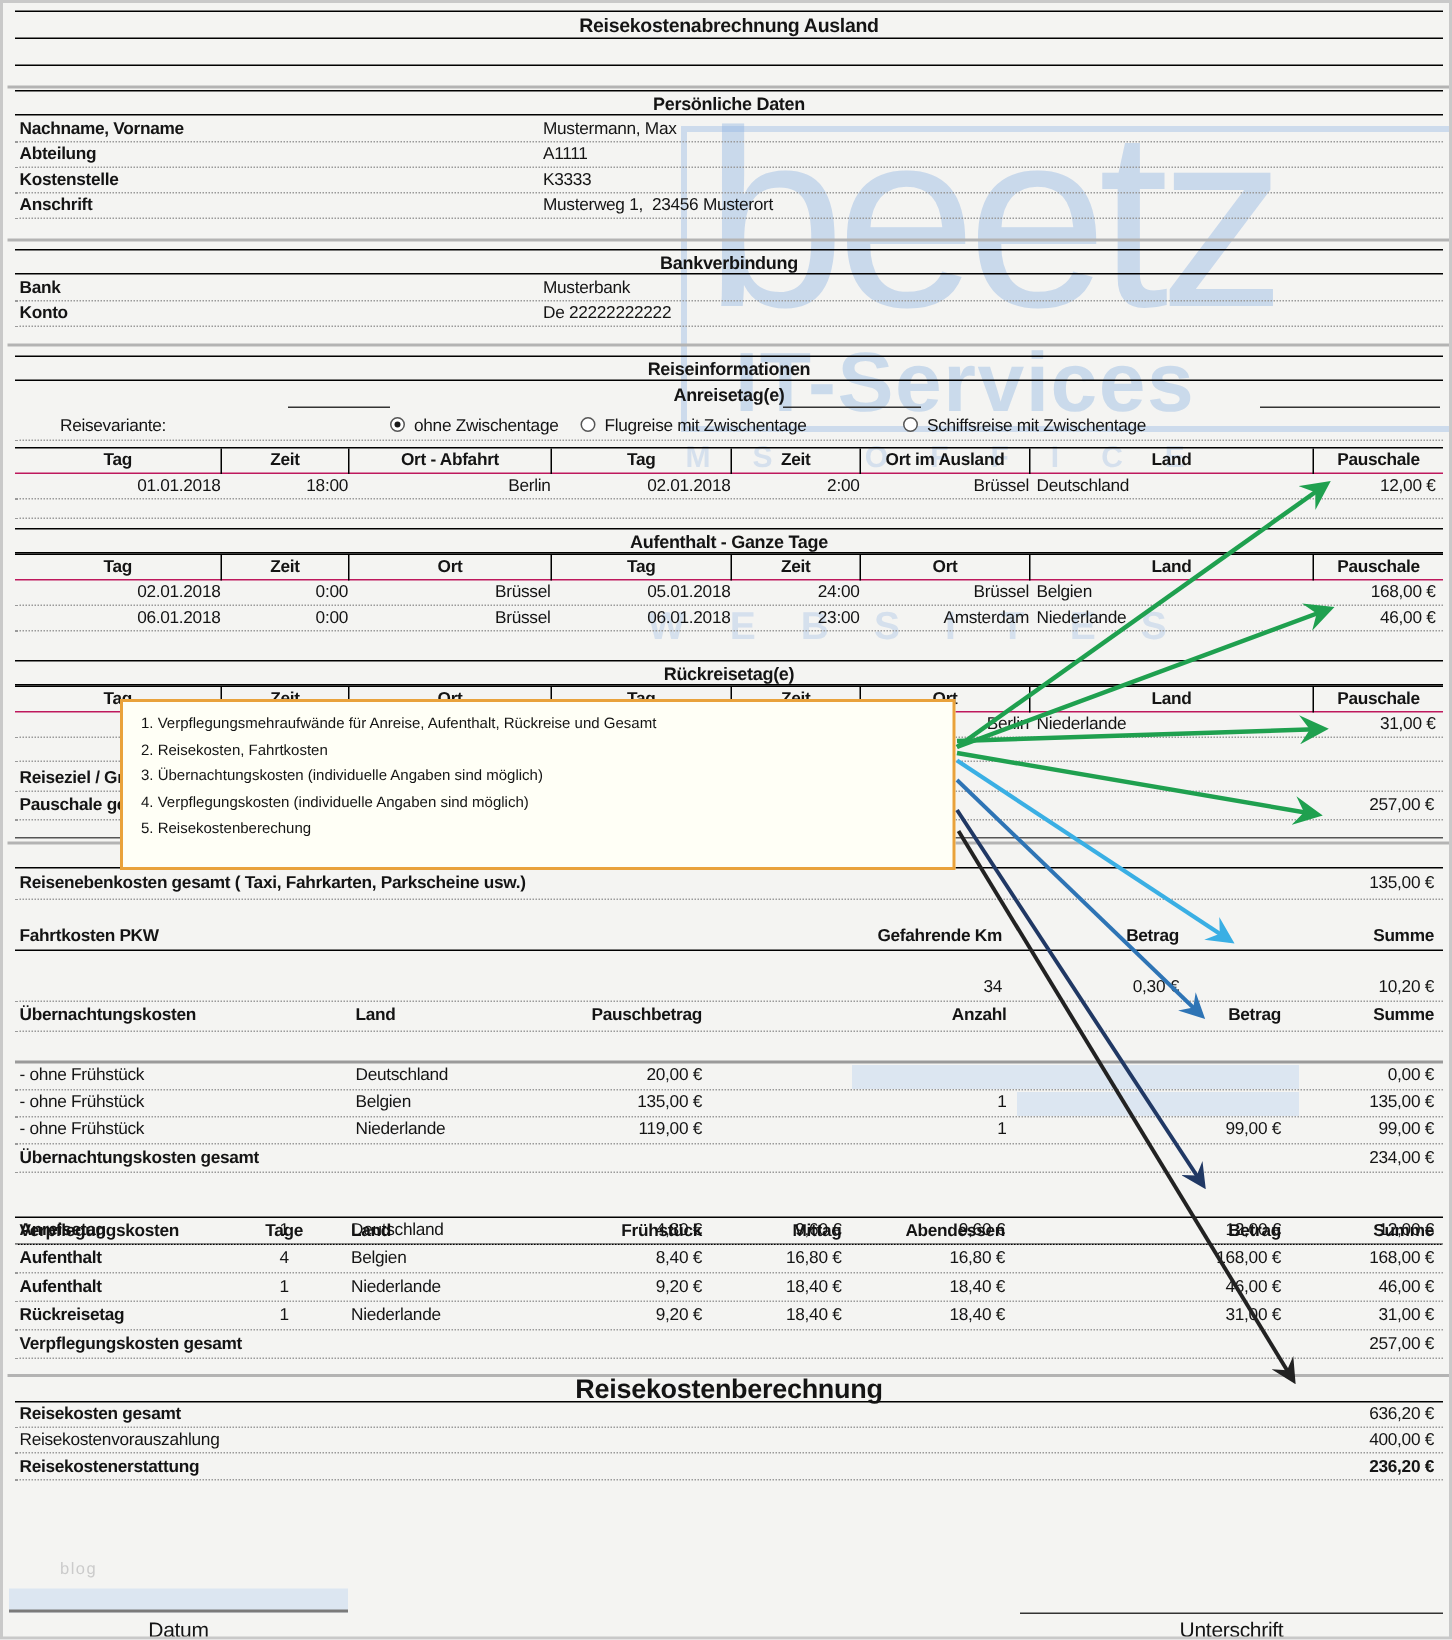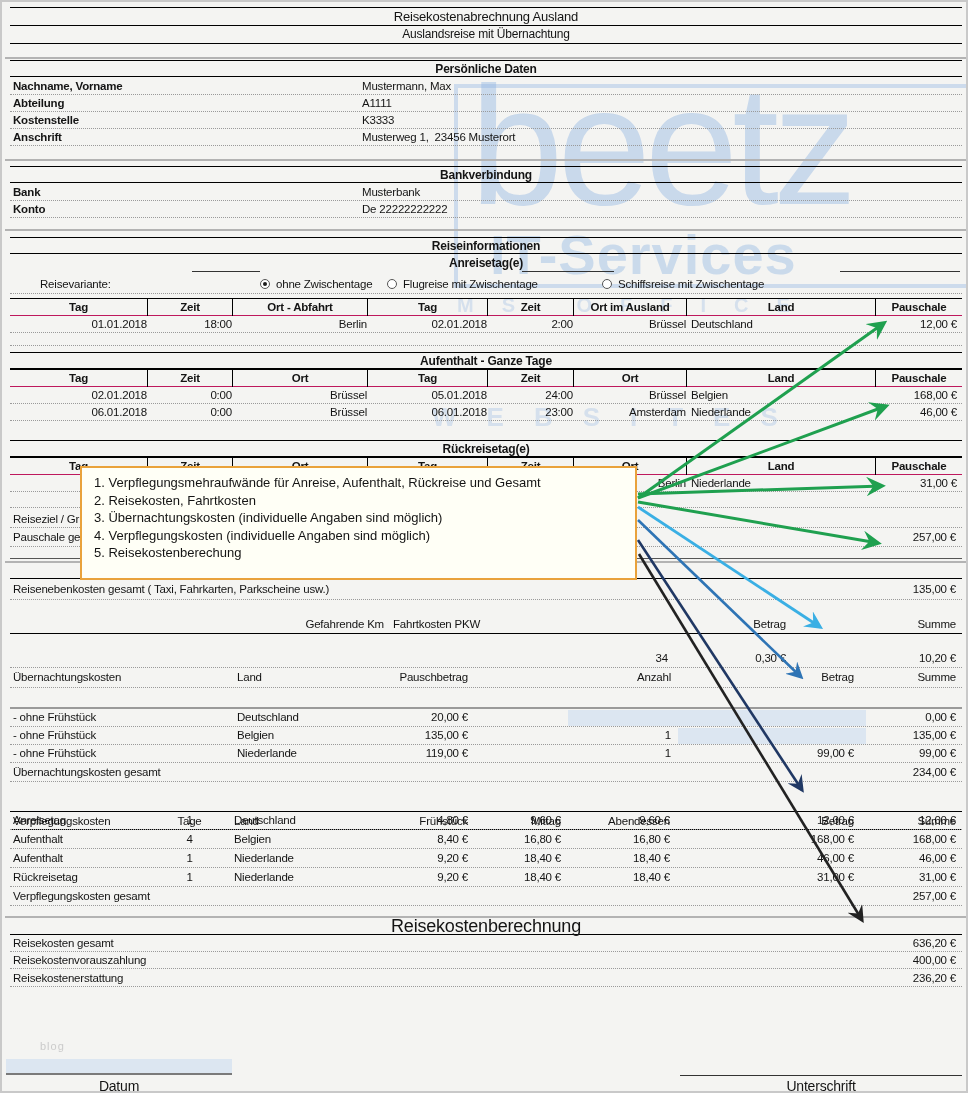--- a/index.html
+++ b/index.html
@@ -4,21 +4,21 @@
 <style>
   *{margin:0;padding:0;box-sizing:border-box}
   html,body{background:#e9e9e9}
   #sheet{position:relative;width:968px;height:1093px;background:#f4f4f2;overflow:hidden;
          border:2px solid #c9c9c9;color:#141414;
          font-family:"Liberation Sans",sans-serif;font-size:11.5px;letter-spacing:-0.2px}
   .abs{position:absolute}
   .hl{position:absolute;left:8px;width:952px;border-top:1px solid #000}
   .gl{position:absolute;left:3px;width:962px;border-top:2px solid #b3b3b3}
   .ctr{text-align:center}
-  .bold{font-weight:normal}
+  .bold{font-weight:bold}
   .sechead{position:absolute;left:8px;width:952px;height:17px;line-height:16px;text-align:center;
            font-weight:bold;font-size:12px;border-top:1px solid #000;border-bottom:1px solid #000}
   .subhead{position:absolute;left:8px;width:952px;height:15px;line-height:15px;text-align:center;
            font-weight:bold;font-size:12px}
   .lv{position:relative;height:17px;line-height:17px;border-bottom:1px dotted #9a9a9a;padding-left:3px;font-weight:bold}
   .lv .val{position:absolute;left:352px;font-weight:normal}
   .dl{border-bottom:1px dotted #9a9a9a}
   
   .t8{display:grid;grid-template-columns:137px 85px 135px 120px 86px 113px 189px 87px}
   .t8.hd{height:18px;line-height:17px;border-top:1px solid #000;border-bottom:1px solid #be185d;font-weight:bold}
@@ -39,21 +39,21 @@
   .c{text-align:center}
   .pl17{padding-left:17px}
   .radio{display:inline-block;width:10px;height:10px;border:1px solid #555;border-radius:50%;
          background:#fff;vertical-align:-1px;margin-right:6px;position:relative}
   .radio.sel::after{content:"";position:absolute;left:2px;top:2px;width:4px;height:4px;background:#1a1a1a;border-radius:50%}
   .seg{position:absolute;border-top:1.5px solid #333}
   .hlcell{position:absolute;background:#DCE6F1}
   #tooltip{position:absolute;left:78px;top:464px;width:557px;height:114px;background:#fffff6;
            border:2px solid #E9A23B;padding:6px 12px 4px 12px;z-index:6;letter-spacing:0}
   #tooltip .tt{font-size:14.5px;font-weight:bold;margin-bottom:3px}
-  #tooltip .ti{font-size:13px;line-height:17.5px;white-space:nowrap}
+  #tooltip .ti{font-size:10px;line-height:17.5px;white-space:nowrap}
   #arrows{position:absolute;left:0;top:0;z-index:7;pointer-events:none}
   
   #wm{position:absolute;left:0;top:0;width:968px;height:1093px;z-index:0;pointer-events:none;overflow:hidden}
   .wm-big{position:absolute;left:468px;top:48px;font-size:168px;font-weight:normal;letter-spacing:-6px;color:rgba(141,179,226,0.42)}
   .wm-box{position:absolute;left:452px;top:82px;width:600px;height:204px;border:4px solid rgba(141,179,226,0.38)}
   .wm-mid{position:absolute;left:488px;top:220px;font-size:56px;font-weight:bold;letter-spacing:1px;color:rgba(141,179,226,0.40)}
   .wm-row1{position:absolute;left:455px;top:292px;font-size:20px;font-weight:bold;letter-spacing:28px;color:rgba(141,179,226,0.30)}
   .wm-row2{position:absolute;left:430px;top:400px;font-size:26px;font-weight:bold;letter-spacing:30px;color:rgba(141,179,226,0.30)}
   .blog{position:absolute;left:38px;top:1038px;color:#cbcbcb;font-size:11px;letter-spacing:1px}
   .datebox{position:absolute;left:4px;top:1057px;width:226px;height:16px;background:#DCE6F1;border-bottom:2px solid #7a7a7a}
@@ -69,21 +69,20 @@
     <div class="wm-box"></div>
     <div class="wm-big">beetz</div>
     <div class="wm-mid">IT-Services</div>
     <div class="wm-row1">MS OFFICE</div>
     <div class="wm-row2">WEBSITES</div>
   </div>
 
   <div class="hl" style="top:5px"></div>
   <div class="abs ctr bold" style="top:7px;left:8px;width:952px;font-size:13px">Reisekostenabrechnung Ausland</div>
   <div class="hl" style="top:23px"></div>
-  <div class="abs ctr" style="top:25px;left:8px;width:952px;font-size:12px">Auslandsreise mit Übernachtung</div>
   <div class="hl" style="top:41px"></div>
   <div class="gl" style="top:55px"></div>
 
   <div class="sechead" style="top:58px">Persönliche Daten</div>
   <div class="abs" style="top:76px;left:8px;width:952px">
     <div class="lv"><span>Nachname, Vorname</span><span class="val">Mustermann, Max</span></div>
     <div class="lv"><span>Abteilung</span><span class="val">A1111</span></div>
     <div class="lv"><span>Kostenstelle</span><span class="val">K3333</span></div>
     <div class="lv"><span>Anschrift</span><span class="val">Musterweg 1,&nbsp; 23456 Musterort</span></div>
   </div>
@@ -196,22 +195,22 @@
   <div class="hl" style="top:556px;border-top-color:#555"></div>
   <div class="gl" style="top:559px"></div>
 
   <div class="hl" style="top:576px"></div>
   <div class="abs dl" style="top:577px;left:8px;width:952px;height:21px;line-height:21px;padding-left:3px">
     <span class="bold">Reisenebenkosten gesamt ( Taxi, Fahrkarten, Parkscheine usw.)</span>
     <span class="abs" style="right:6px">135,00 €</span>
   </div>
 
   <div class="abs tf" style="top:614px;left:8px;width:952px;border-bottom:1.5px solid #000">
+    <span class="bold l">Fahrtkosten PKW</span>
     <span class="bold r">Gefahrende Km</span>
-    <span class="bold l">Fahrtkosten PKW</span>
     <span class="bold r">Betrag</span>
     <span class="bold r">Summe</span>
   </div>
   <div class="abs tf dl" style="top:648px;left:8px;width:952px">
     <span></span>
     <span class="r">34</span>
     <span class="r">0,30 €</span>
     <span class="r">10,20 €</span>
   </div>
 

